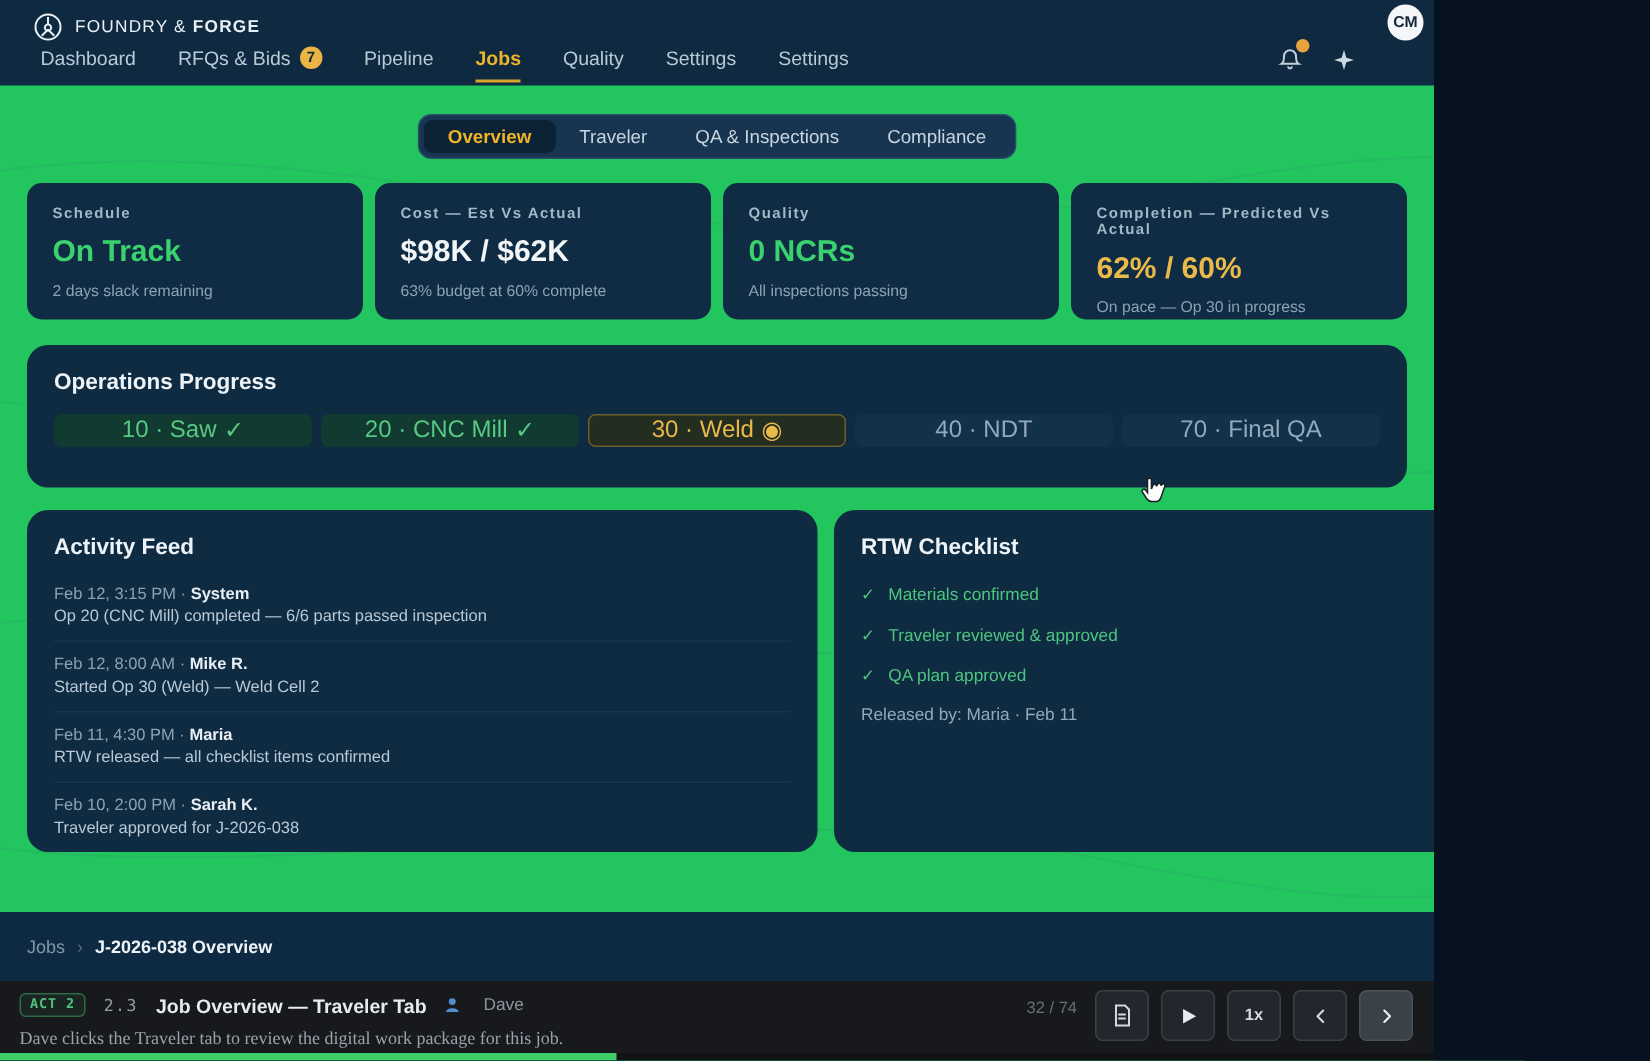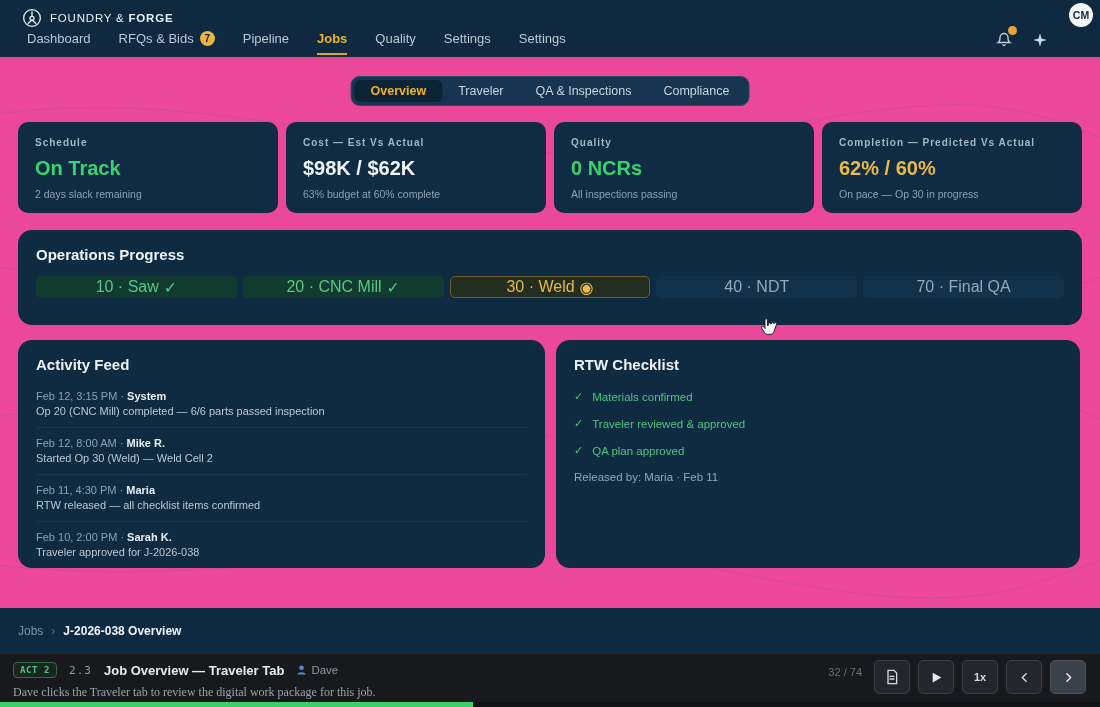--- a/index.html
+++ b/index.html
@@ -1,20 +1,20 @@
 <!DOCTYPE html>
 <html><head>
 <meta charset="utf-8">
 <style>
   * { margin: 0; padding: 0; box-sizing: border-box; }
   html, body { background: #06121f; }
   body { font-family: "Liberation Sans", sans-serif; }
   .page {
-    position: relative; width: 1100px; height: 707px;
-    background: #ec4899; overflow: hidden;
+    position: relative; width: 956px; height: 707px;
+    background: #22c55e; overflow: hidden;
   }
   svg.deco { position: absolute; inset: 0; pointer-events: none; z-index: 0; }
 
   
   .header {
     position: absolute; top: 0; left: 0; right: 0; height: 57px;
     background: #0e2940; z-index: 3;
   }
   .brandrow { position: absolute; top: 8px; left: 22px; display: flex; align-items: center; gap: 8px; }
   .brand { color: #e9f0f5; font-size: 11.5px; letter-spacing: 0.8px; }
@@ -77,21 +77,21 @@
   .bc-root { font-size: 12px; color: #7f95a8; cursor: pointer; }
   .bc-sep { font-size: 12px; color: #5d7183; }
   .bc-cur { font-size: 12px; color: #eef3f7; font-weight: 700; }
 
   
   .player { position: absolute; top: 654px; left: 0; right: 0; height: 53px; background: #17191d; z-index: 3; }
   .p-row1 { position: absolute; top: 8px; left: 13px; display: flex; align-items: center; gap: 12px; }
   .act-badge { font-size: 9px; font-weight: 700; letter-spacing: 0.6px; color: #52c27d; border: 1px solid #2e6b46; background: rgba(46,107,70,0.15); padding: 2px 6px; border-radius: 4px; font-family: "DejaVu Sans Mono", monospace; }
   .p-step { font-family: "DejaVu Sans Mono", monospace; font-size: 11px; color: #939ca6; letter-spacing: 1px; }
   .p-title { font-size: 13px; font-weight: 700; color: #e8ebee; }
-  .p-actor { display: flex; align-items: center; gap: 4px; }
+  .p-actor { display: flex; align-items: center; gap: 15px; }
   .p-actor-name { font-size: 11.5px; color: #8d969f; }
   .p-desc { position: absolute; top: 31px; left: 13px; font-size: 12px; color: #9aa3ac; font-family: Liberation Serif, serif; }
   .p-counter { position: absolute; top: 12px; right: 238px; font-size: 11px; color: #67707a; }
   .p-btns { position: absolute; top: 6px; right: 14px; display: flex; gap: 8px; }
   .pbtn { width: 36px; height: 34px; border-radius: 5px; background: #23272d; border: 1px solid #3a4046; display: flex; align-items: center; justify-content: center; cursor: pointer; color: #d6dade; font-size: 11px; font-weight: 700; }
   .pbtn.next { background: #3a4149; border-color: #4a525b; }
   .p-progress-track { position: absolute; bottom: 0; left: 0; right: 0; height: 5px; background: #101215; }
   .p-progress-fill { height: 100%; background: #3ecf6a; }
 
   .cursor { position: absolute; z-index: 9; pointer-events: none; }

